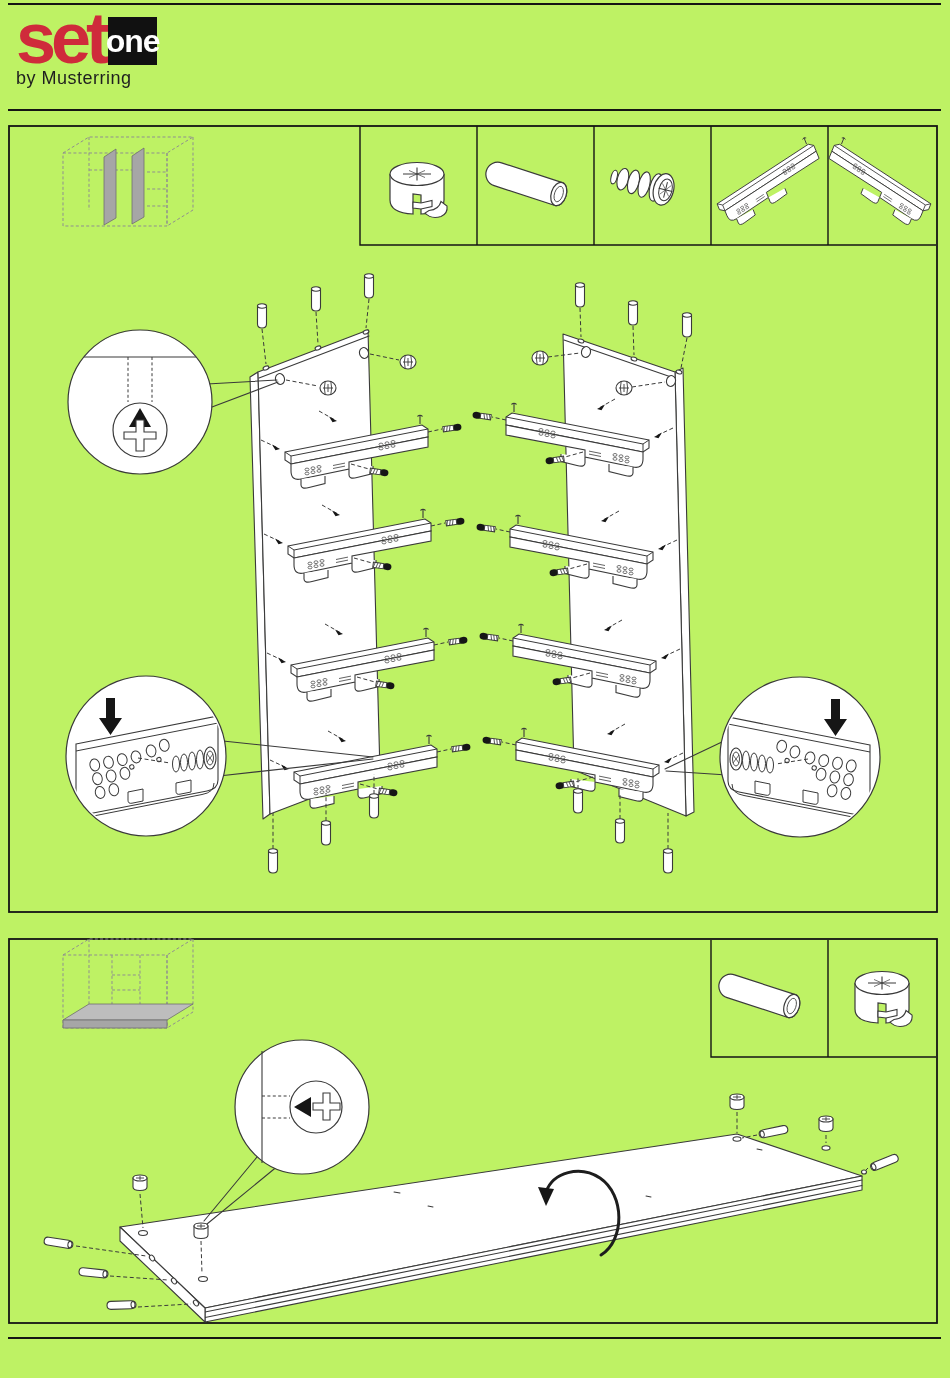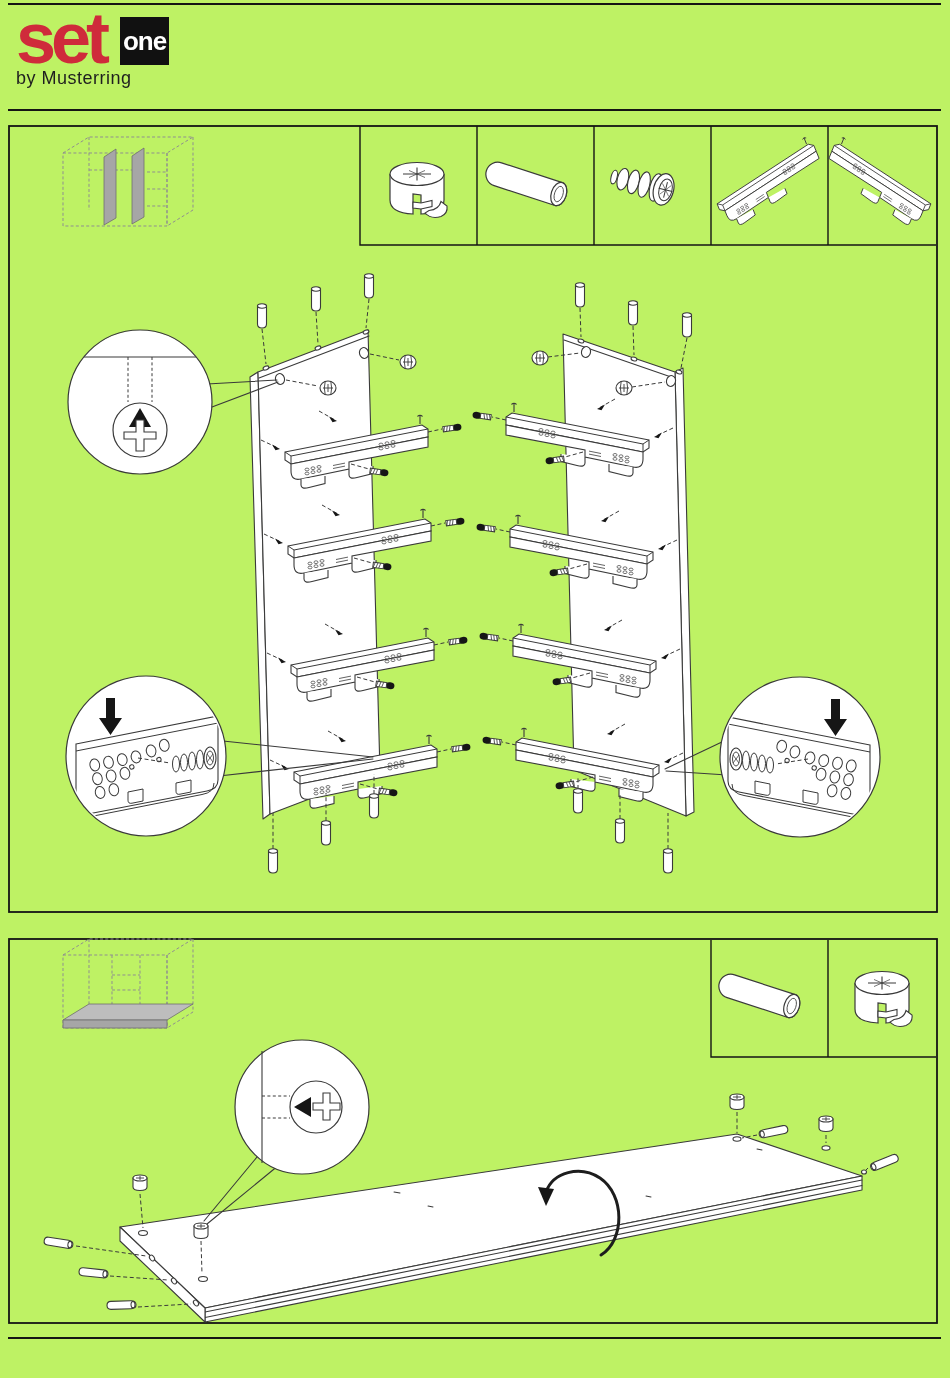--- a/index.html
+++ b/index.html
@@ -3,21 +3,21 @@
 <meta charset="utf-8">
 <style>
   html,body{margin:0;padding:0;background:#e8e8e8;}
   .page{position:relative;width:950px;height:1378px;background:#bef264;overflow:hidden;
         font-family:"Liberation Sans",sans-serif;}
   .rule{position:absolute;left:8px;width:933px;height:2px;background:#141414;}
   .logo{position:absolute;left:16px;top:12px;}
   .logo-row{display:flex;align-items:flex-end;}
   .logo-word{font-size:72px;font-weight:700;letter-spacing:-5px;line-height:0.74;color:#cf2b3b;}
   .logo-badge{width:49px;height:48px;background:#111;color:#fff;display:flex;align-items:center;
-              justify-content:center;font-size:26px;font-weight:700;letter-spacing:-1px;margin-left:15px;}
+              justify-content:center;font-size:32px;font-weight:700;letter-spacing:-1px;margin-left:3px;}
   .logo-byline{font-size:18px;color:#1f1f1f;letter-spacing:.5px;margin-top:3px;}
   svg{position:absolute;display:block;}
   .ln{fill:none;stroke:#3a3a3a;stroke-width:1.1;stroke-linecap:round;stroke-linejoin:round}
   .lnw{fill:#fff;stroke:#3a3a3a;stroke-width:1.1;stroke-linejoin:round}
   .dash{fill:none;stroke:#3a3a3a;stroke-width:1;stroke-dasharray:4 2.6}
   .dsh{fill:none;stroke:#8f8f8f;stroke-width:1;stroke-dasharray:3 2.2}
   .blk{fill:#161616;stroke:none}
   .frame{fill:none;stroke:#141414;stroke-width:1.8}
   .divs{fill:none;stroke:#141414;stroke-width:1.4}
   .gry{fill:#a6a6a6;stroke:#6e6e6e;stroke-width:.8}

